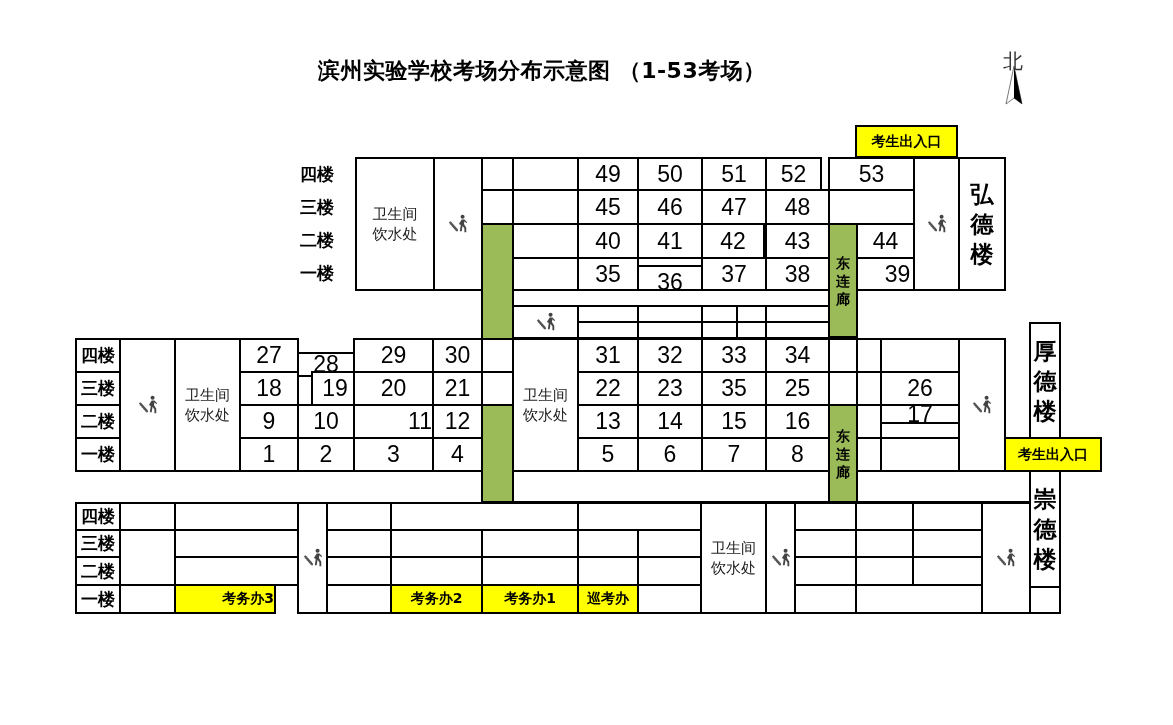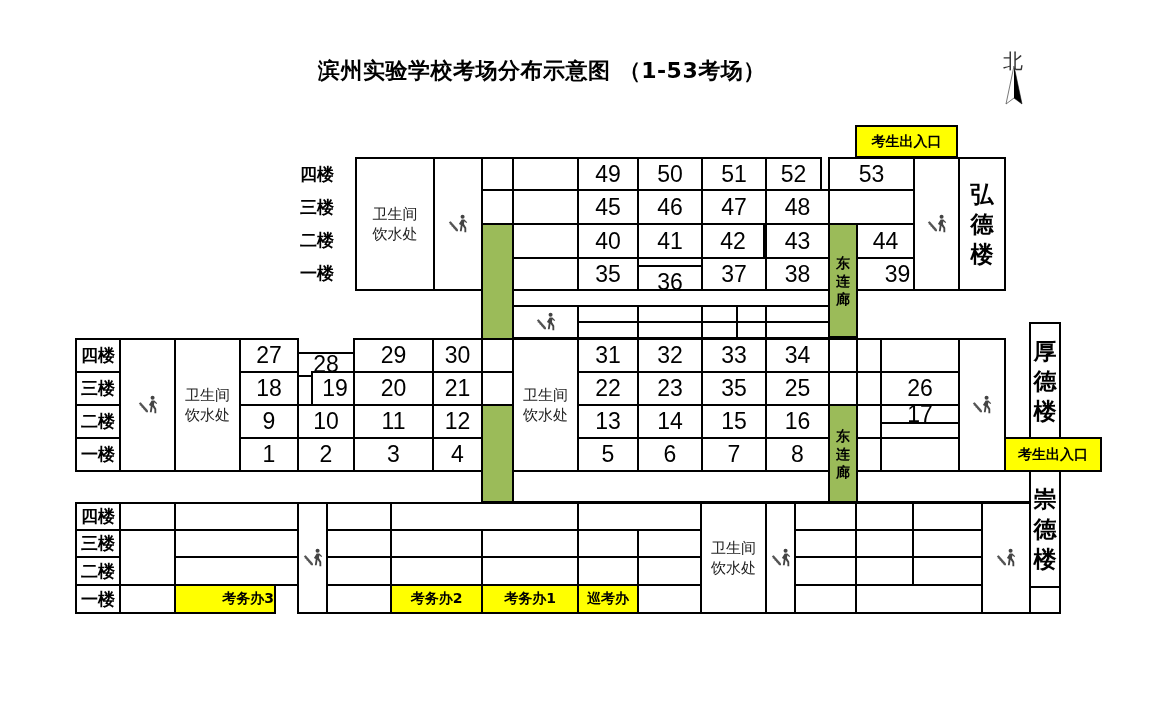--- a/index.html
+++ b/index.html
@@ -195,21 +195,21 @@
     </div>
     <div class="cell num" style="left: 432px; top: 371px; width: 51px; height: 35px;">
       <span>21</span>
     </div>
     <div class="cell num" style="left: 239px; top: 404px; width: 60px; height: 35px;">
       <span>9</span>
     </div>
     <div class="cell num" style="left: 297px; top: 404px; width: 58px; height: 35px;">
       <span>10</span>
     </div>
-    <div class="cell num" style="left: 353px; top: 404px; width: 81px; height: 35px;">
+    <div class="cell num" style="left: 353px; top: 404px; width: 81px; height: 35px; justify-content: flex-end;">
       <span>11</span>
     </div>
     <div class="cell num" style="left: 432px; top: 404px; width: 51px; height: 35px;">
       <span>12</span>
     </div>
     <div class="cell num" style="left: 239px; top: 437px; width: 60px; height: 35px;">
       <span>1</span>
     </div>
     <div class="cell num" style="left: 297px; top: 437px; width: 58px; height: 35px;">
       <span>2</span>

